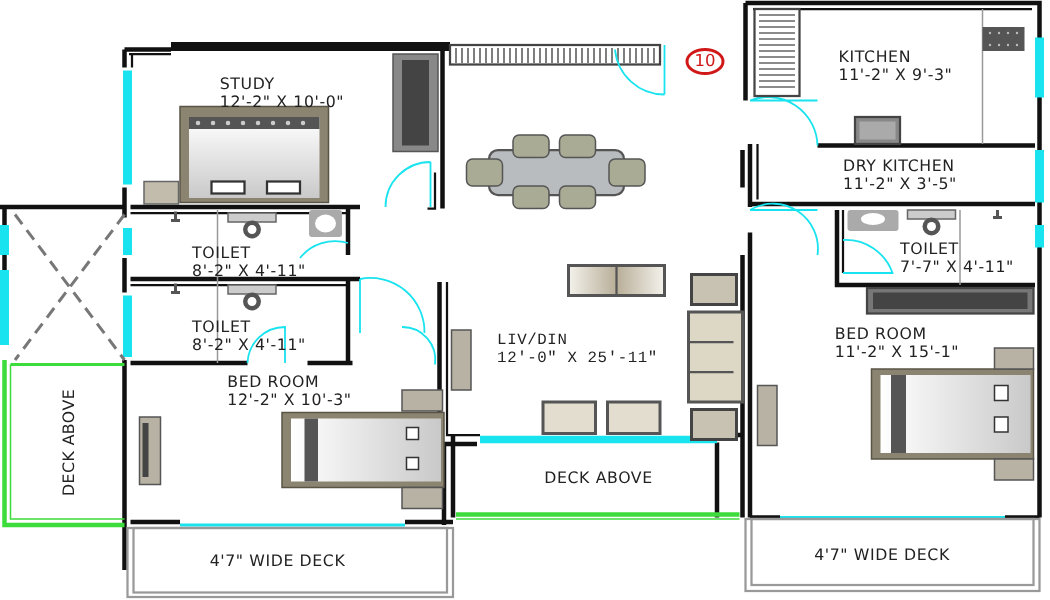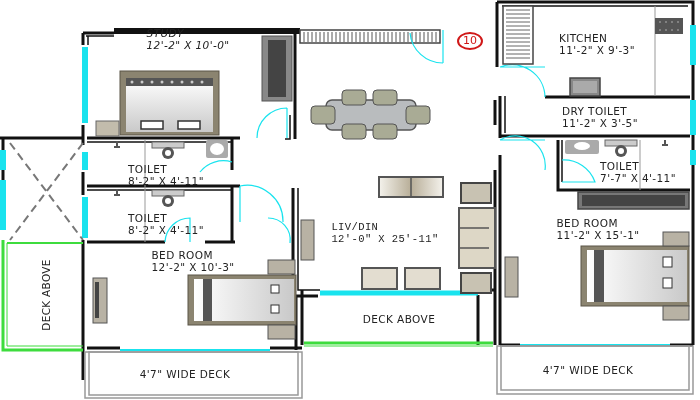--- a/index.html
+++ b/index.html
@@ -253,21 +253,21 @@
     <rect x="581" y="246" width="108" height="60" fill="#8b8470" stroke="#5a5446"></rect>
     <rect x="587" y="250" width="100" height="52" fill="url(#bedsheet)"></rect>
     <rect x="594" y="250" width="10" height="52" fill="#555"></rect>
     <rect x="663" y="232" width="26" height="14" fill="#b8b2a4" stroke="#555"></rect>
     <rect x="663" y="306" width="26" height="14" fill="#b8b2a4" stroke="#555"></rect>
     <rect x="663" y="257" width="9" height="10" fill="#fff" stroke="#333"></rect>
     <rect x="663" y="278" width="9" height="10" fill="#fff" stroke="#333"></rect>
   </g>
 </svg>
 
-<div class="lbl" style="left:188px; top:27px;font-style:italic;">
+<div class="lbl" style="left:188px; top:50px;">
   <span class="t">STUDY</span>
   <span class="d">12'-2" X 10'-0"</span>
 </div>
 <div class="lbl" style="left:166px; top:163px;">
   <span class="t">TOILET</span>
   <span class="d">8'-2" X 4'-11"</span>
 </div>
 <div class="lbl" style="left:166px; top:212px;">
   <span class="t">TOILET</span>
   <span class="d">8'-2" X 4'-11"</span>
@@ -278,21 +278,21 @@
 </div>
 <div class="lbl" style="left:385px; top:221px;font-family:Liberation Mono, monospace;">
   <span class="t">LIV/DIN</span>
   <span class="d">12'-0" X 25'-11"</span>
 </div>
 <div class="lbl" style="left:597px; top:32px;">
   <span class="t">KITCHEN</span>
   <span class="d">11'-2" X 9'-3"</span>
 </div>
 <div class="lbl" style="left:600px; top:105px;">
-  <span class="t">DRY TOILET</span>
+  <span class="t">DRY KITCHEN</span>
   <span class="d">11'-2" X 3'-5"</span>
 </div>
 <div class="lbl" style="left:638px; top:160px;">
   <span class="t">TOILET</span>
   <span class="d">7'-7" X 4'-11"</span>
 </div>
 <div class="lbl" style="left:598px; top:217px;">
   <span class="t">BED ROOM</span>
   <span class="d">11'-2" X 15'-1"</span>
 </div>

